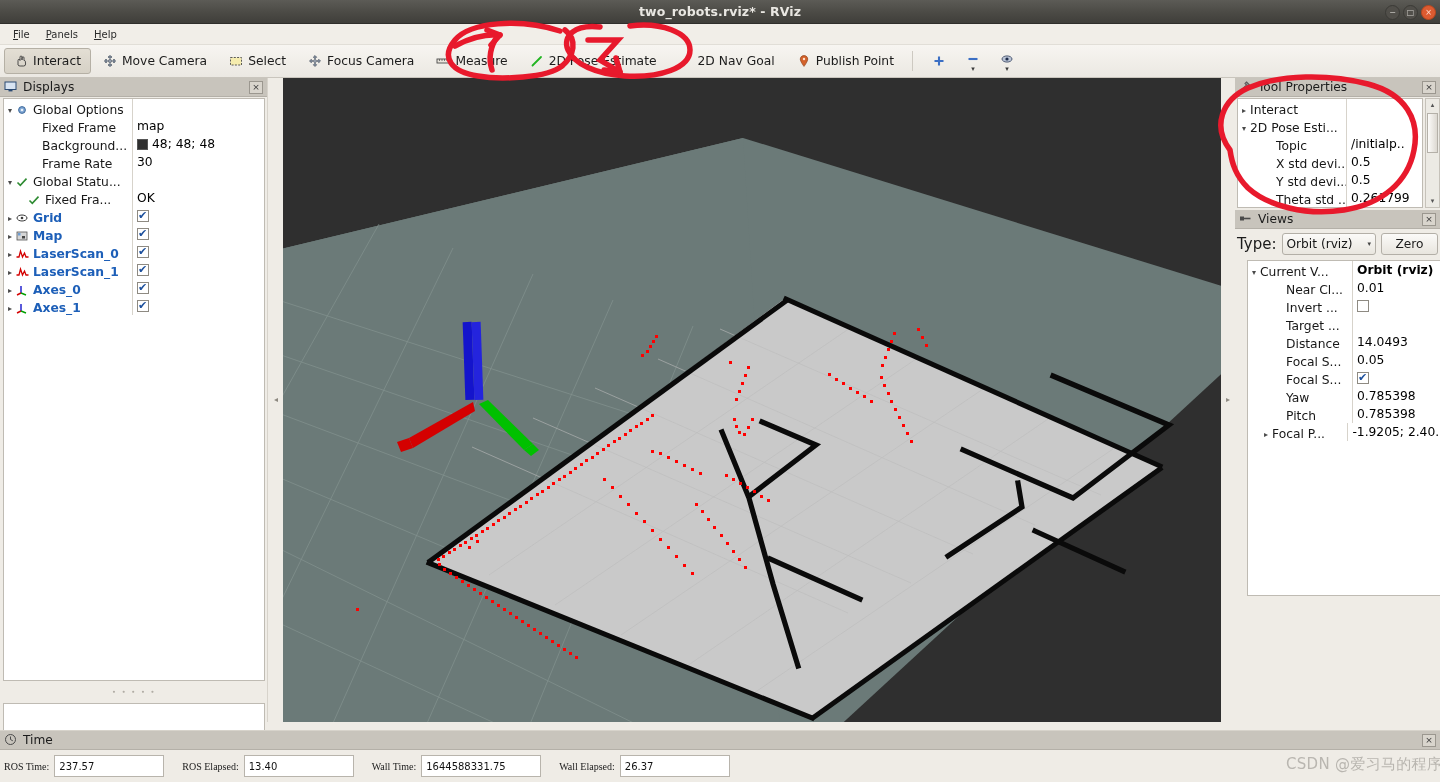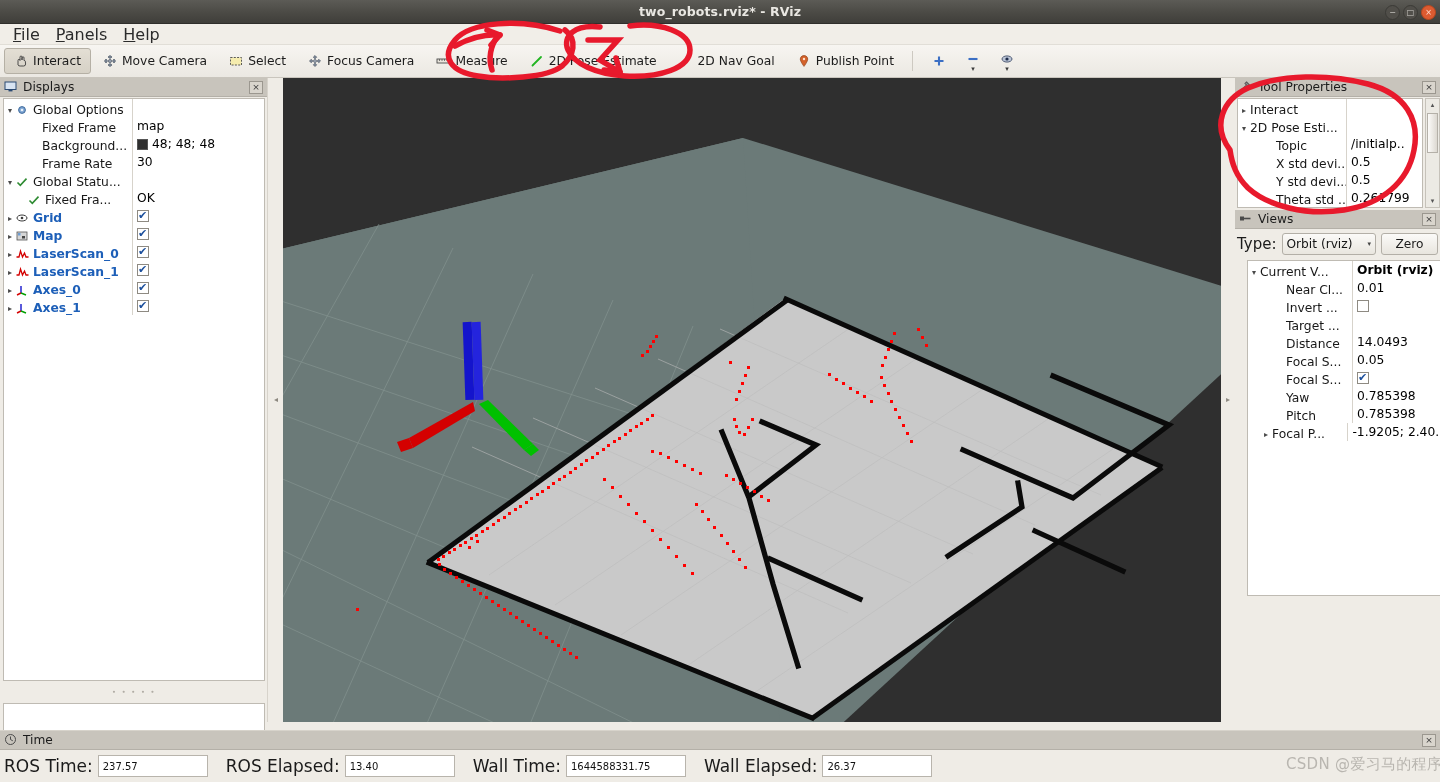--- a/index.html
+++ b/index.html
@@ -32,21 +32,21 @@
   .wb i { position: absolute; left: 50%; top: 50%; transform: translate(-50%,-50%);
           color: #cfcdc8; font-size: 8px; font-style: normal; line-height: 1; }
   .wb.close i { color: #ffd9cc; }
 
   
   .menubar {
     position: absolute; left: 0; top: 24px; width: 1440px; height: 21px;
     background: #f1eee8; border-bottom: 1px solid #e1ded7;
     display: flex; align-items: center; padding-left: 5px;
   }
-  .menubar .mi { padding: 2px 8px; color: #2b2b2b; font-size: 16px; }
+  .menubar .mi { padding: 2px 8px; color: #2b2b2b; font-size: 10px; }
   .menubar .mi u { text-decoration: underline; }
 
   
   .toolbar {
     position: absolute; left: 0; top: 45px; width: 1440px; height: 33px;
     background: linear-gradient(to bottom,#f7f5f1,#ebe8e2);
     border-bottom: 1px solid #c9c5bd;
     display: flex; align-items: center; padding-left: 4px;
   }
   .tbtn {
@@ -199,21 +199,21 @@
   
   .timepanel {
     position: absolute; left: 0; top: 730px; width: 1440px; height: 52px;
     background: #efece6; border-top: 1px solid #d7d3cb;
   }
   .timepanel .panel-title { width: 1440px; }
   .timerow {
     position: absolute; left: 4px; top: 22px; height: 26px;
     display: flex; align-items: center;
   }
-  .timerow .tl { font-size: 17px; color: #1a1a1a; margin-right: 5px; }
+  .timerow .tl { font-size: 10px; color: #1a1a1a; margin-right: 5px; font-family: Liberation Serif, serif; }
   .tinput {
     height: 22px; background: #fff; border: 1px solid #b8b4ac;
     font-size: 10px; color: #111; display: flex; align-items: center;
     padding-left: 4px; margin-right: 18px;
   }
   .w110 { width: 110px; }
   .w120 { width: 120px; }
 
   
   .annot { position: absolute; left: 0; top: 0; width: 1440px; height: 782px;

